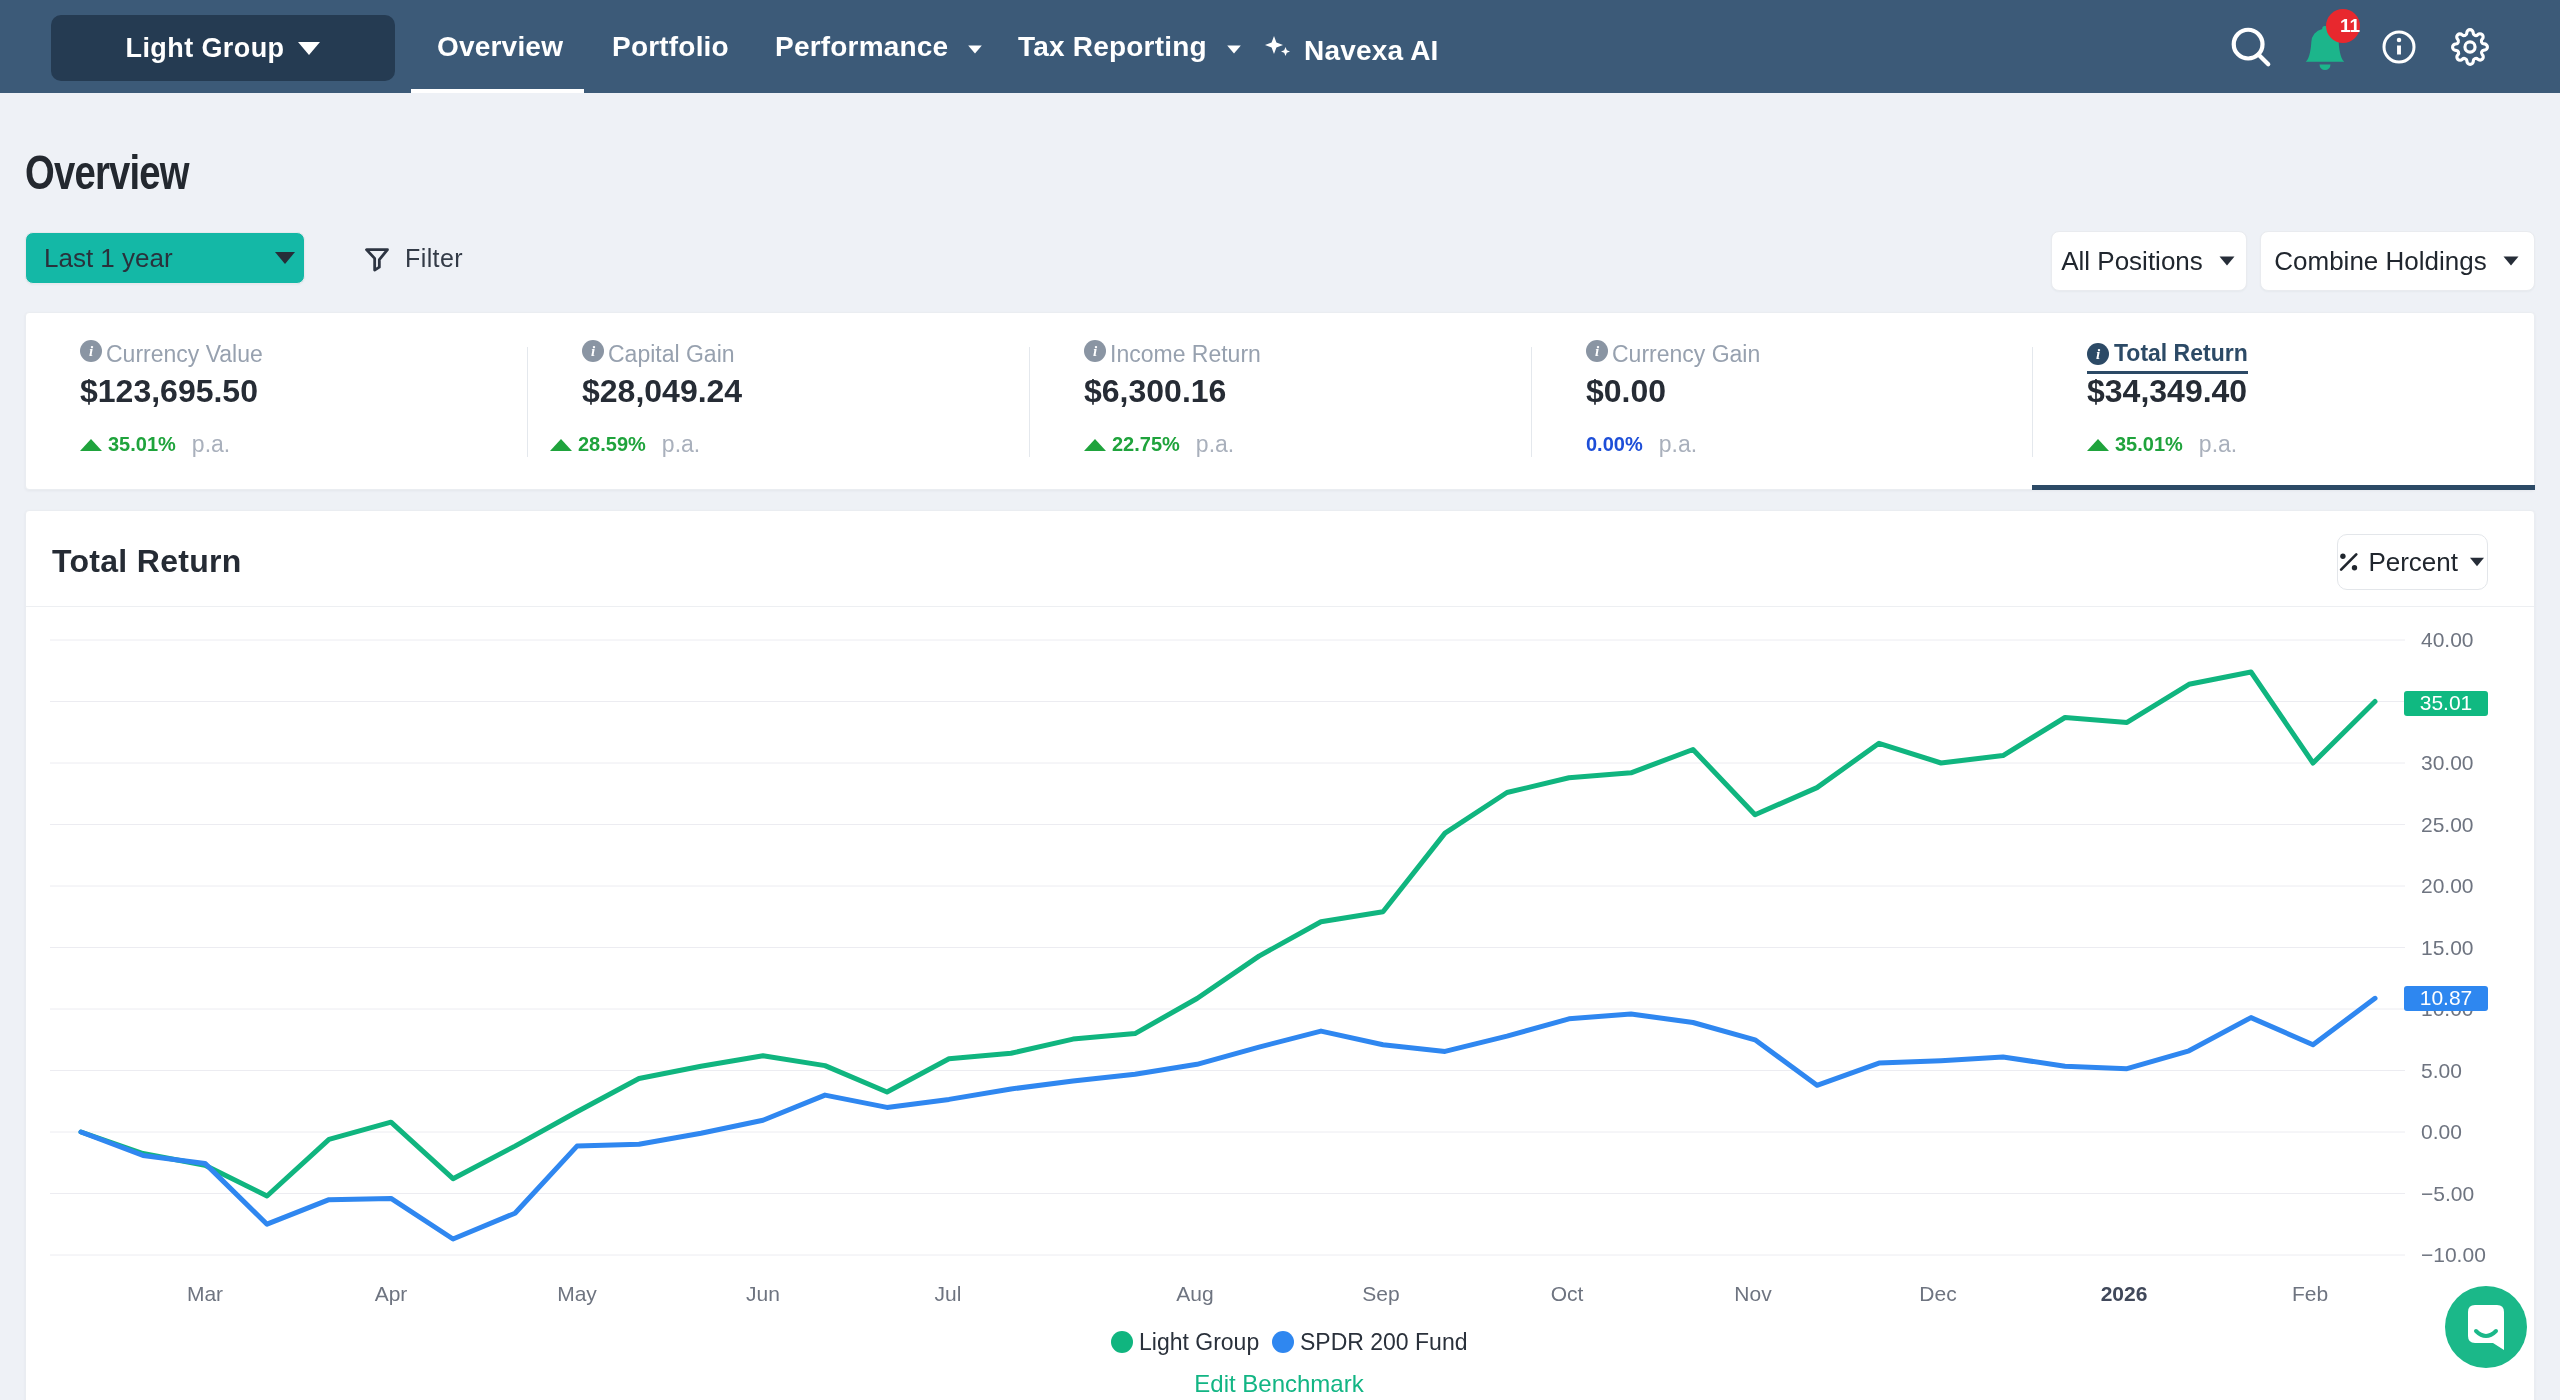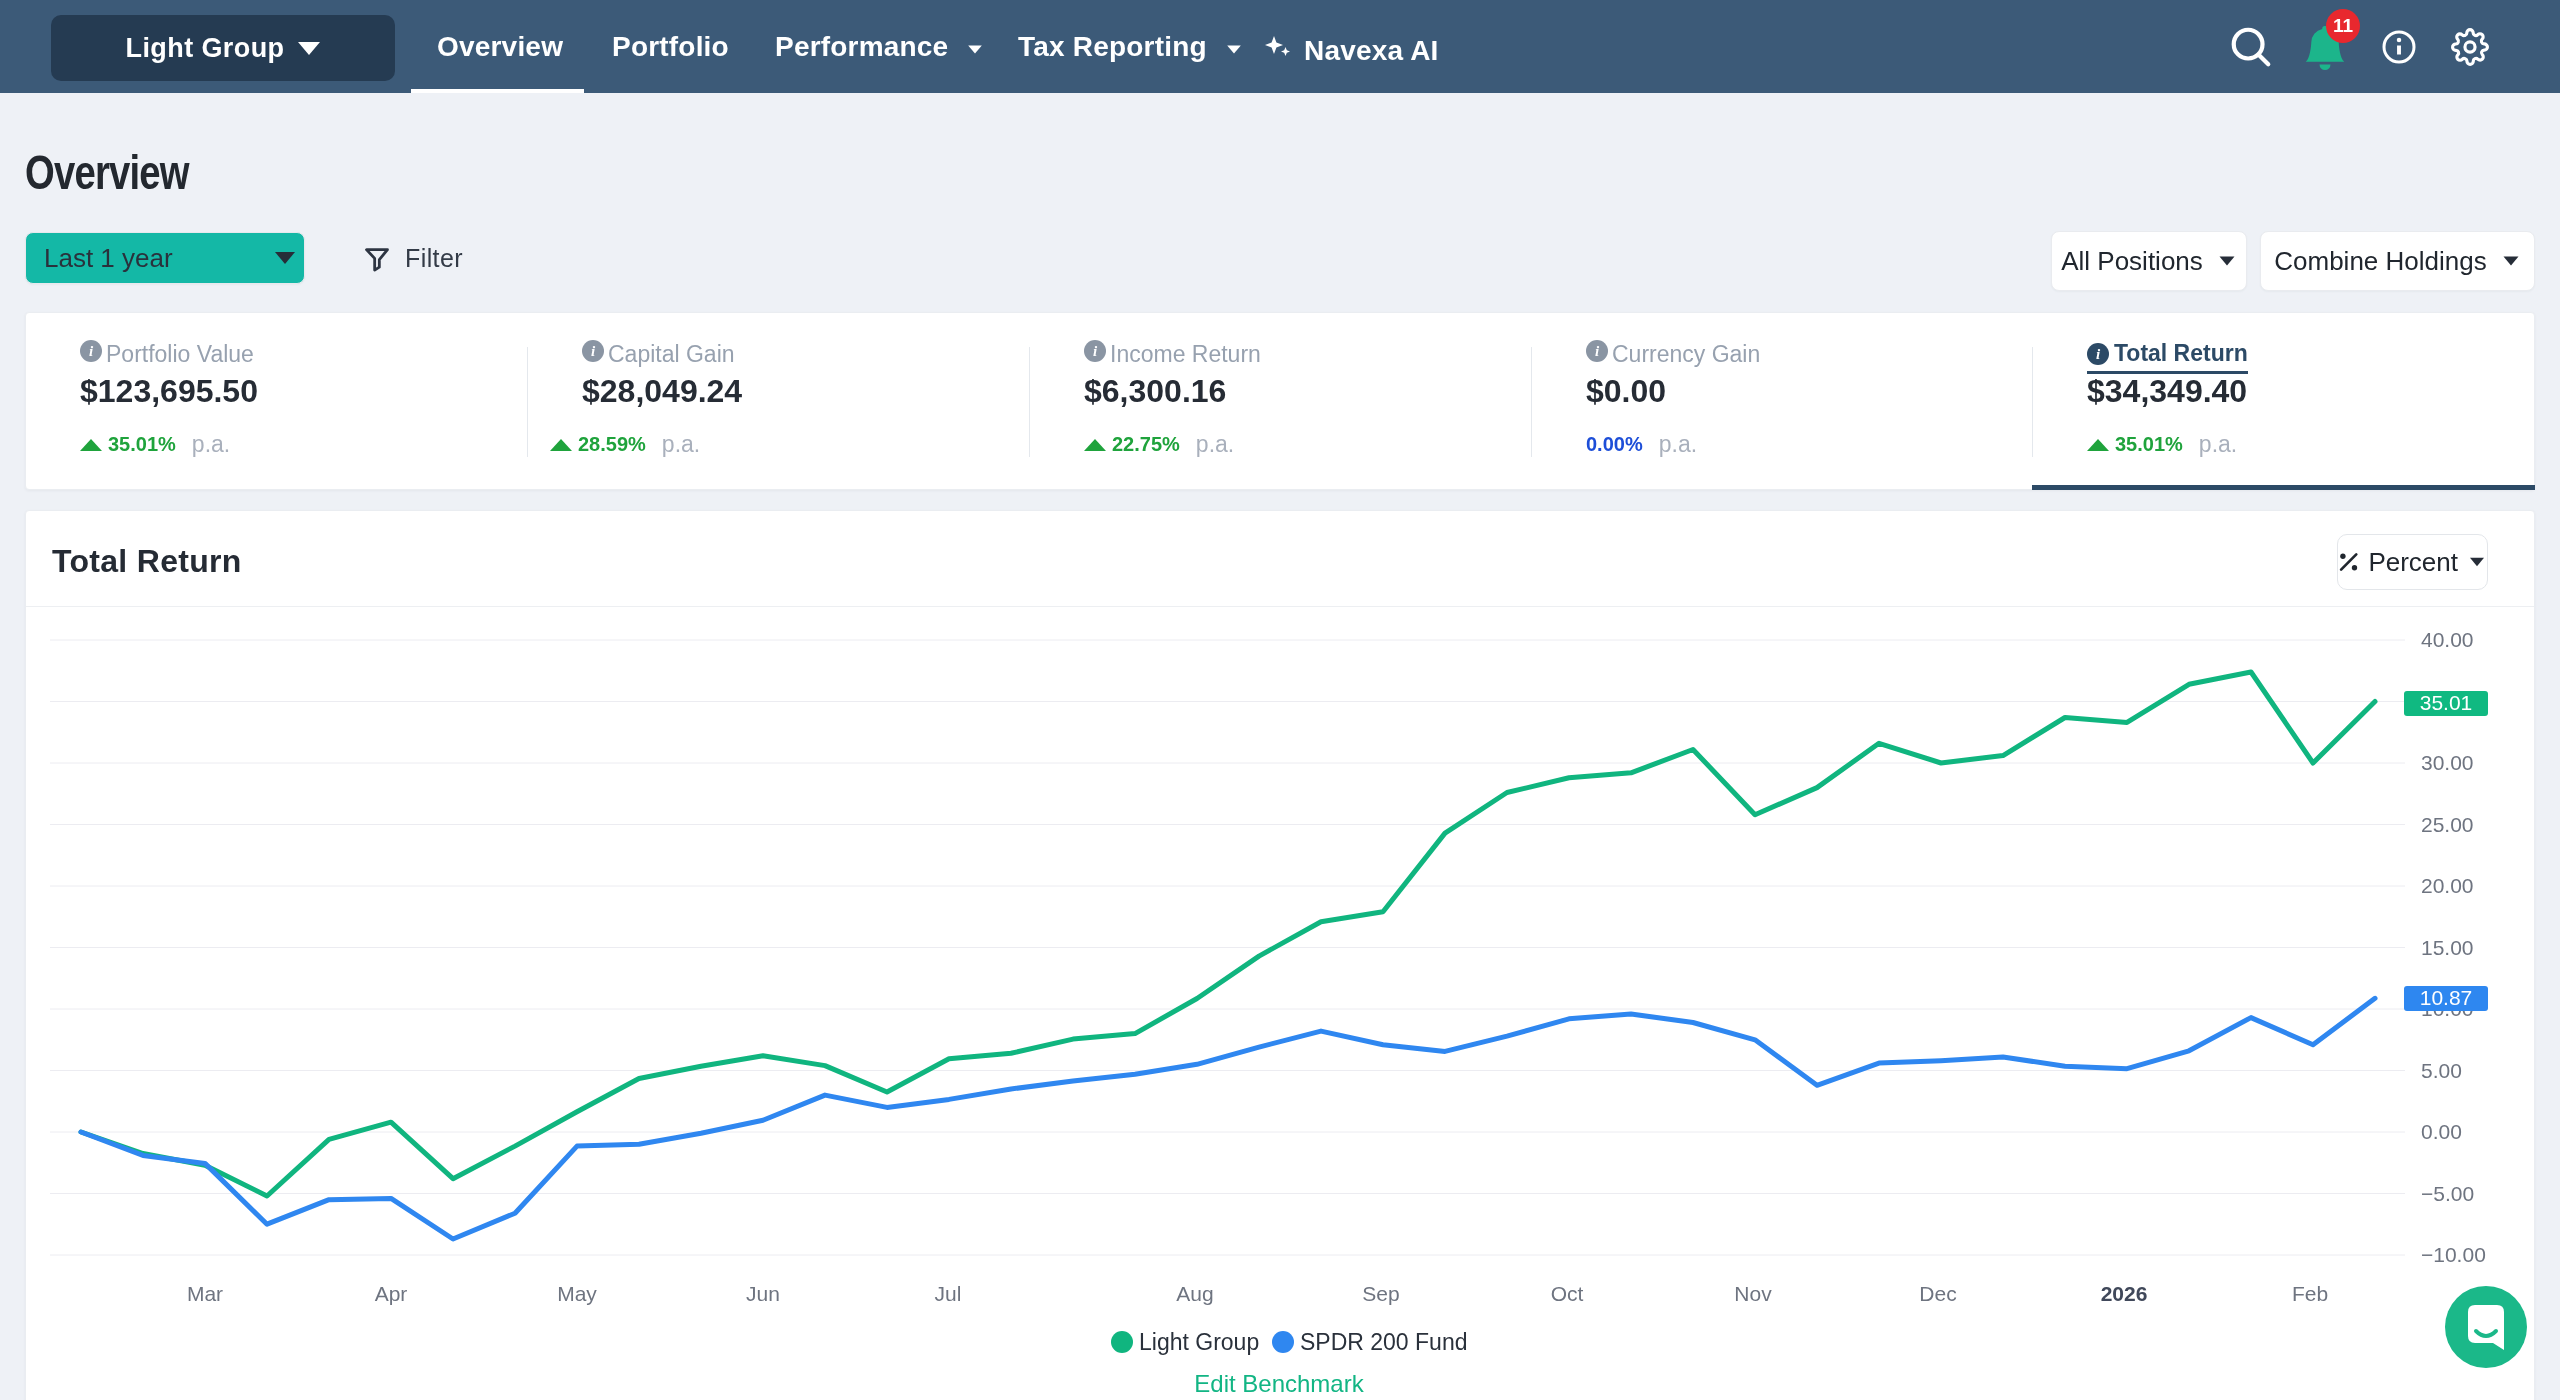--- a/index.html
+++ b/index.html
@@ -45,21 +45,21 @@
       </svg>
     Navexa AI</div>
   <div id="ovl"></div>
   <svg class="navico" style="left:2228px;top:24px" width="46" height="46" viewBox="0 0 24 24" fill="none" stroke="#fff" stroke-width="2.2" stroke-linecap="round">
       <circle cx="10.5" cy="10.5" r="7.5"></circle>
       <line x1="16" y1="16" x2="21" y2="21"></line>
     </svg>
   <svg class="navico" style="left:2303px;top:26px" width="44" height="44" viewBox="0 0 16 16" fill="#1cb58b">
       <path d="M8 16a2 2 0 0 0 2-2H6a2 2 0 0 0 2 2zm.995-14.901a1 1 0 1 0-1.99 0A5 5 0 0 0 3 6c0 1.098-.5 6-2 7h14c-1.5-1-2-5.902-2-7a5 5 0 0 0-4.005-4.901z"></path>
     </svg>
-  <div class="abs" style="left:2326px;top:9px;width:34px;height:34px;border-radius:50%;background:#e8282e;color:#fff;font-size:19px;font-weight:700;text-align:center;line-height:34px">11</div>
+  <div class="abs" style="left:2326px;top:9px;width:34px;height:34px;border-radius:50%;background:#e8282e;color:#fff;font-size:19px;font-weight:700;text-align:right;line-height:34px">11</div>
   <svg class="navico" style="left:2381px;top:29px" width="36" height="36" viewBox="0 0 24 24" fill="none" stroke="#fff" stroke-width="2">
       <circle cx="12" cy="12" r="10"></circle>
       <line x1="12" y1="11" x2="12" y2="17" stroke-width="2.6"></line>
       <circle cx="12" cy="7.3" r="1.5" fill="#fff" stroke="none"></circle>
     </svg>
   <svg class="navico" style="left:2451px;top:28px" width="38" height="38" viewBox="0 0 24 24" fill="none" stroke="#fff" stroke-width="2" stroke-linejoin="round">
       <circle cx="12" cy="12" r="3.2"></circle>
       <path d="M19.4 15a1.65 1.65 0 0 0 .33 1.82l.06.06a2 2 0 0 1 0 2.83 2 2 0 0 1-2.83 0l-.06-.06a1.65 1.65 0 0 0-1.82-.33 1.65 1.65 0 0 0-1 1.51V21a2 2 0 0 1-2 2 2 2 0 0 1-2-2v-.09A1.65 1.65 0 0 0 9 19.4a1.65 1.65 0 0 0-1.82.33l-.06.06a2 2 0 0 1-2.83 0 2 2 0 0 1 0-2.83l.06-.06a1.65 1.65 0 0 0 .33-1.82 1.65 1.65 0 0 0-1.51-1H3a2 2 0 0 1-2-2 2 2 0 0 1 2-2h.09A1.65 1.65 0 0 0 4.6 9a1.65 1.65 0 0 0-.33-1.82l-.06-.06a2 2 0 0 1 0-2.83 2 2 0 0 1 2.83 0l.06.06a1.65 1.65 0 0 0 1.82.33H9a1.65 1.65 0 0 0 1-1.51V3a2 2 0 0 1 2-2 2 2 0 0 1 2 2v.09a1.65 1.65 0 0 0 1 1.51 1.65 1.65 0 0 0 1.82-.33l.06-.06a2 2 0 0 1 2.83 0 2 2 0 0 1 0 2.83l-.06.06a1.65 1.65 0 0 0-.33 1.82V9a1.65 1.65 0 0 0 1.51 1H21a2 2 0 0 1 2 2 2 2 0 0 1-2 2h-.09a1.65 1.65 0 0 0-1.51 1z"></path>
     </svg>
 </div>
@@ -71,21 +71,21 @@
     </svg>Filter</div>
 <div class="rbtn" style="left:2051px;width:196px">All Positions <span class="caretd" style="transform:scale(.75)"></span></div>
 <div class="rbtn" style="left:2260px;width:275px">Combine Holdings <span class="caretd" style="transform:scale(.75)"></span></div>
 
 <div id="statcard"></div>
 <div class="vdiv" style="left:527px"></div>
 <div class="vdiv" style="left:1029px"></div>
 <div class="vdiv" style="left:1531px"></div>
 <div class="vdiv" style="left:2032px"></div>
 <div class="ico" style="left:80px;top:340px">i</div>
-<div class="slabel" style="left:106px;top:341px">Portfolio Value</div>
+<div class="slabel" style="left:106px;top:341px">Currency Value</div>
 <div class="sval" style="left:80px;top:373px">$123,695.50</div>
 <div class="spct" style="left:80px;top:431px">
     <span class="tri"></span>
     <span class="pg">35.01%</span>
     <span class="pa">p.a.</span>
   </div>
 <div class="ico" style="left:582px;top:340px">i</div>
 <div class="slabel" style="left:608px;top:341px">Capital Gain</div>
 <div class="sval" style="left:582px;top:373px">$28,049.24</div>
 <div class="spct" style="left:550px;top:431px">

